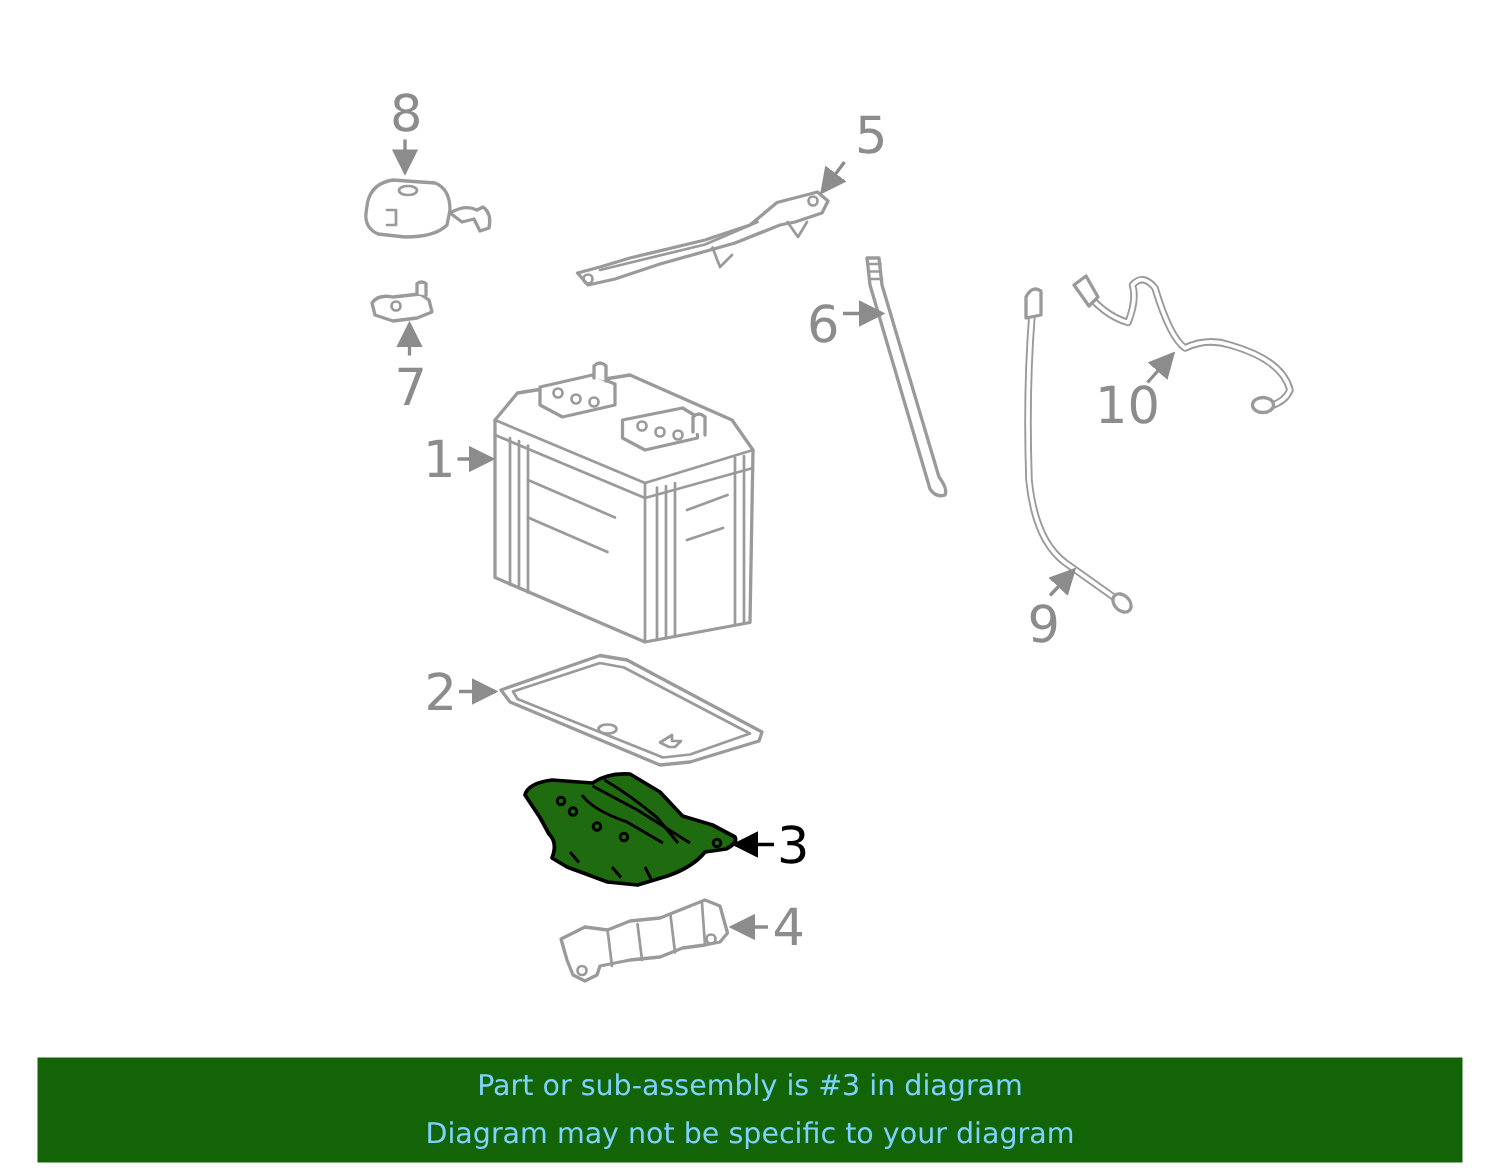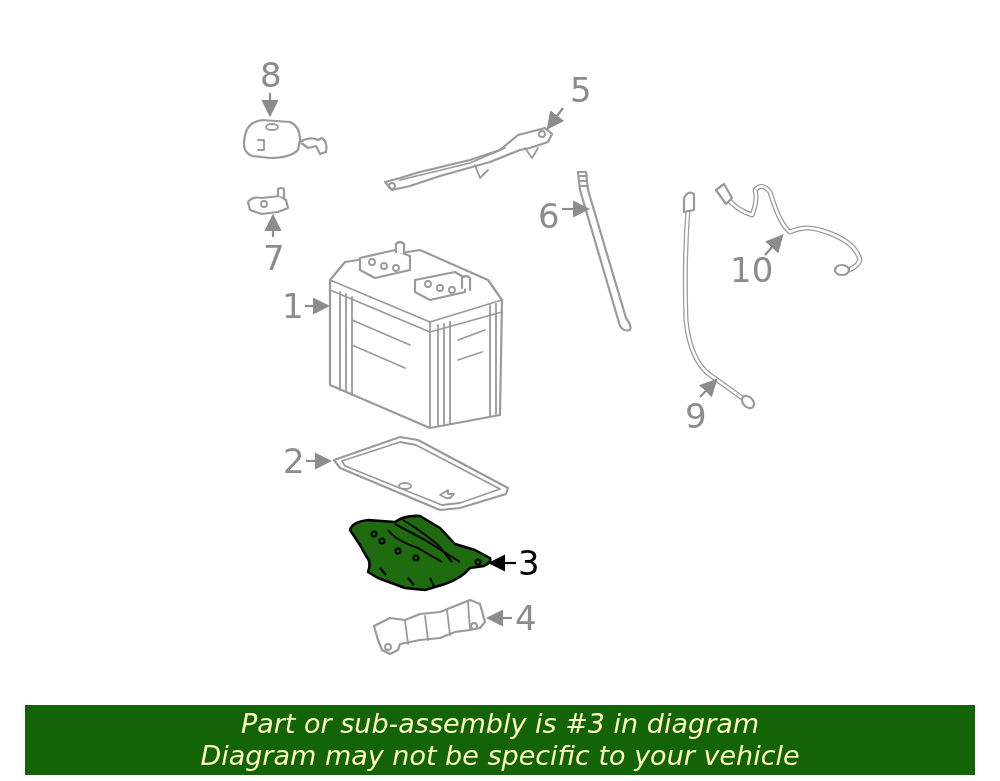--- a/index.html
+++ b/index.html
@@ -10,21 +10,21 @@
   .part { fill:#ffffff; stroke:#9a9a9a; stroke-width:2.2; stroke-linejoin:round; stroke-linecap:round; }
   .line { fill:none; stroke:#9a9a9a; stroke-width:1.8; stroke-linecap:round; stroke-linejoin:round; }
   .arrow { stroke:#8c8c8c; stroke-width:2.2; fill:none; }
   .arrowhead { fill:#8c8c8c; }
   .arrow.active { stroke:#000; }
   .arrowhead.active { fill:#000; }
   .hl { fill:#1f6b0f; stroke:#000; stroke-width:2.5; stroke-linejoin:round; }
   .hl-line { fill:none; stroke:#000; stroke-width:2; stroke-linejoin:round; }
   #banner { position:absolute; left:25px; top:705px; width:950px; height:70px; background:#136307;
             display:flex; flex-direction:column; align-items:center; justify-content:center; }
-  #banner span { font-family:"DejaVu Sans", sans-serif; font-size:27px; line-height:32px; color:#fef9c3;font-style:italic; }
+  #banner span { font-family:"DejaVu Sans", sans-serif; font-size:19px; line-height:32px; color:#7dd3fc; }
 </style>
 </head>
 <body>
 
 <svg id="diagram" viewBox="0 0 1000 700" xmlns="http://www.w3.org/2000/svg">
   <defs>
     <marker id="ah" markerWidth="8" markerHeight="8" refX="7" refY="4" orient="auto">
       <path d="M0,0 L8,4 L0,8 z" class="arrowhead"></path>
     </marker>
     <marker id="ahA" markerWidth="8" markerHeight="8" refX="7" refY="4" orient="auto">
@@ -158,14 +158,14 @@
       <circle class="line" cx="474" cy="626" r="3"></circle>
   </g>
   <g>
     <text class="callout" x="515" y="630">4</text>
     <line class="arrow" x1="512" y1="618" x2="488" y2="618" marker-end="url(#ah)"></line>
   </g>
 </svg>
 
 <div id="banner">
   <span>Part or sub-assembly is #3 in diagram</span>
-  <span>Diagram may not be specific to your vehicle</span>
+  <span>Diagram may not be specific to your diagram</span>
 </div>
 
 </body></html>

